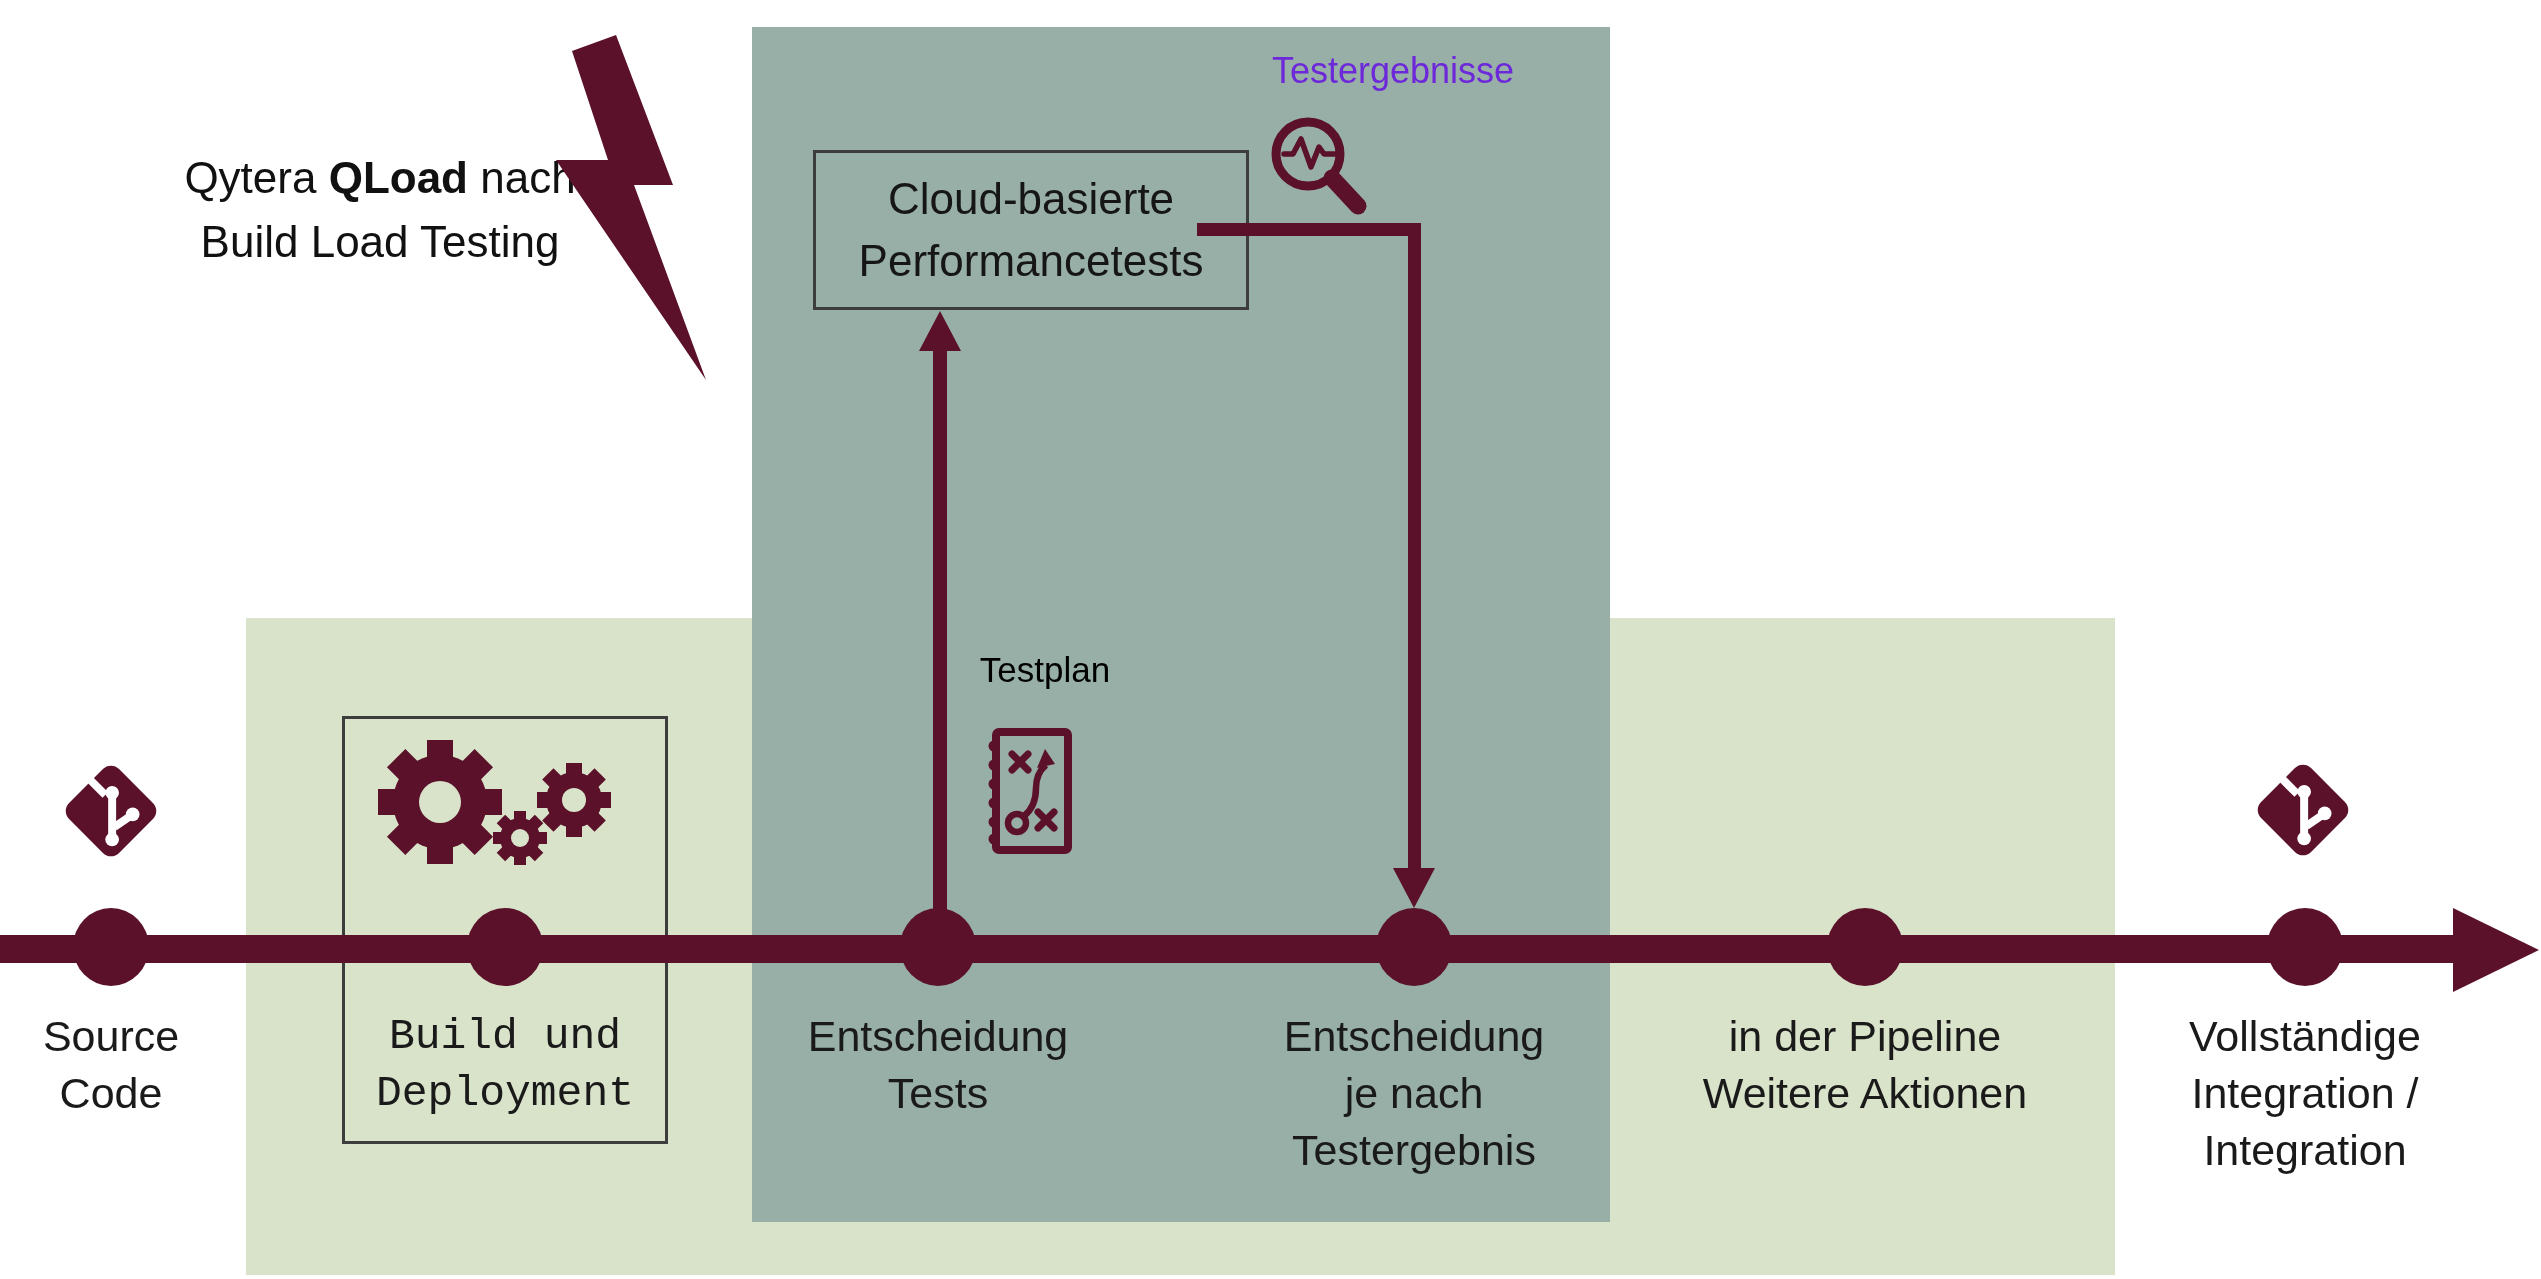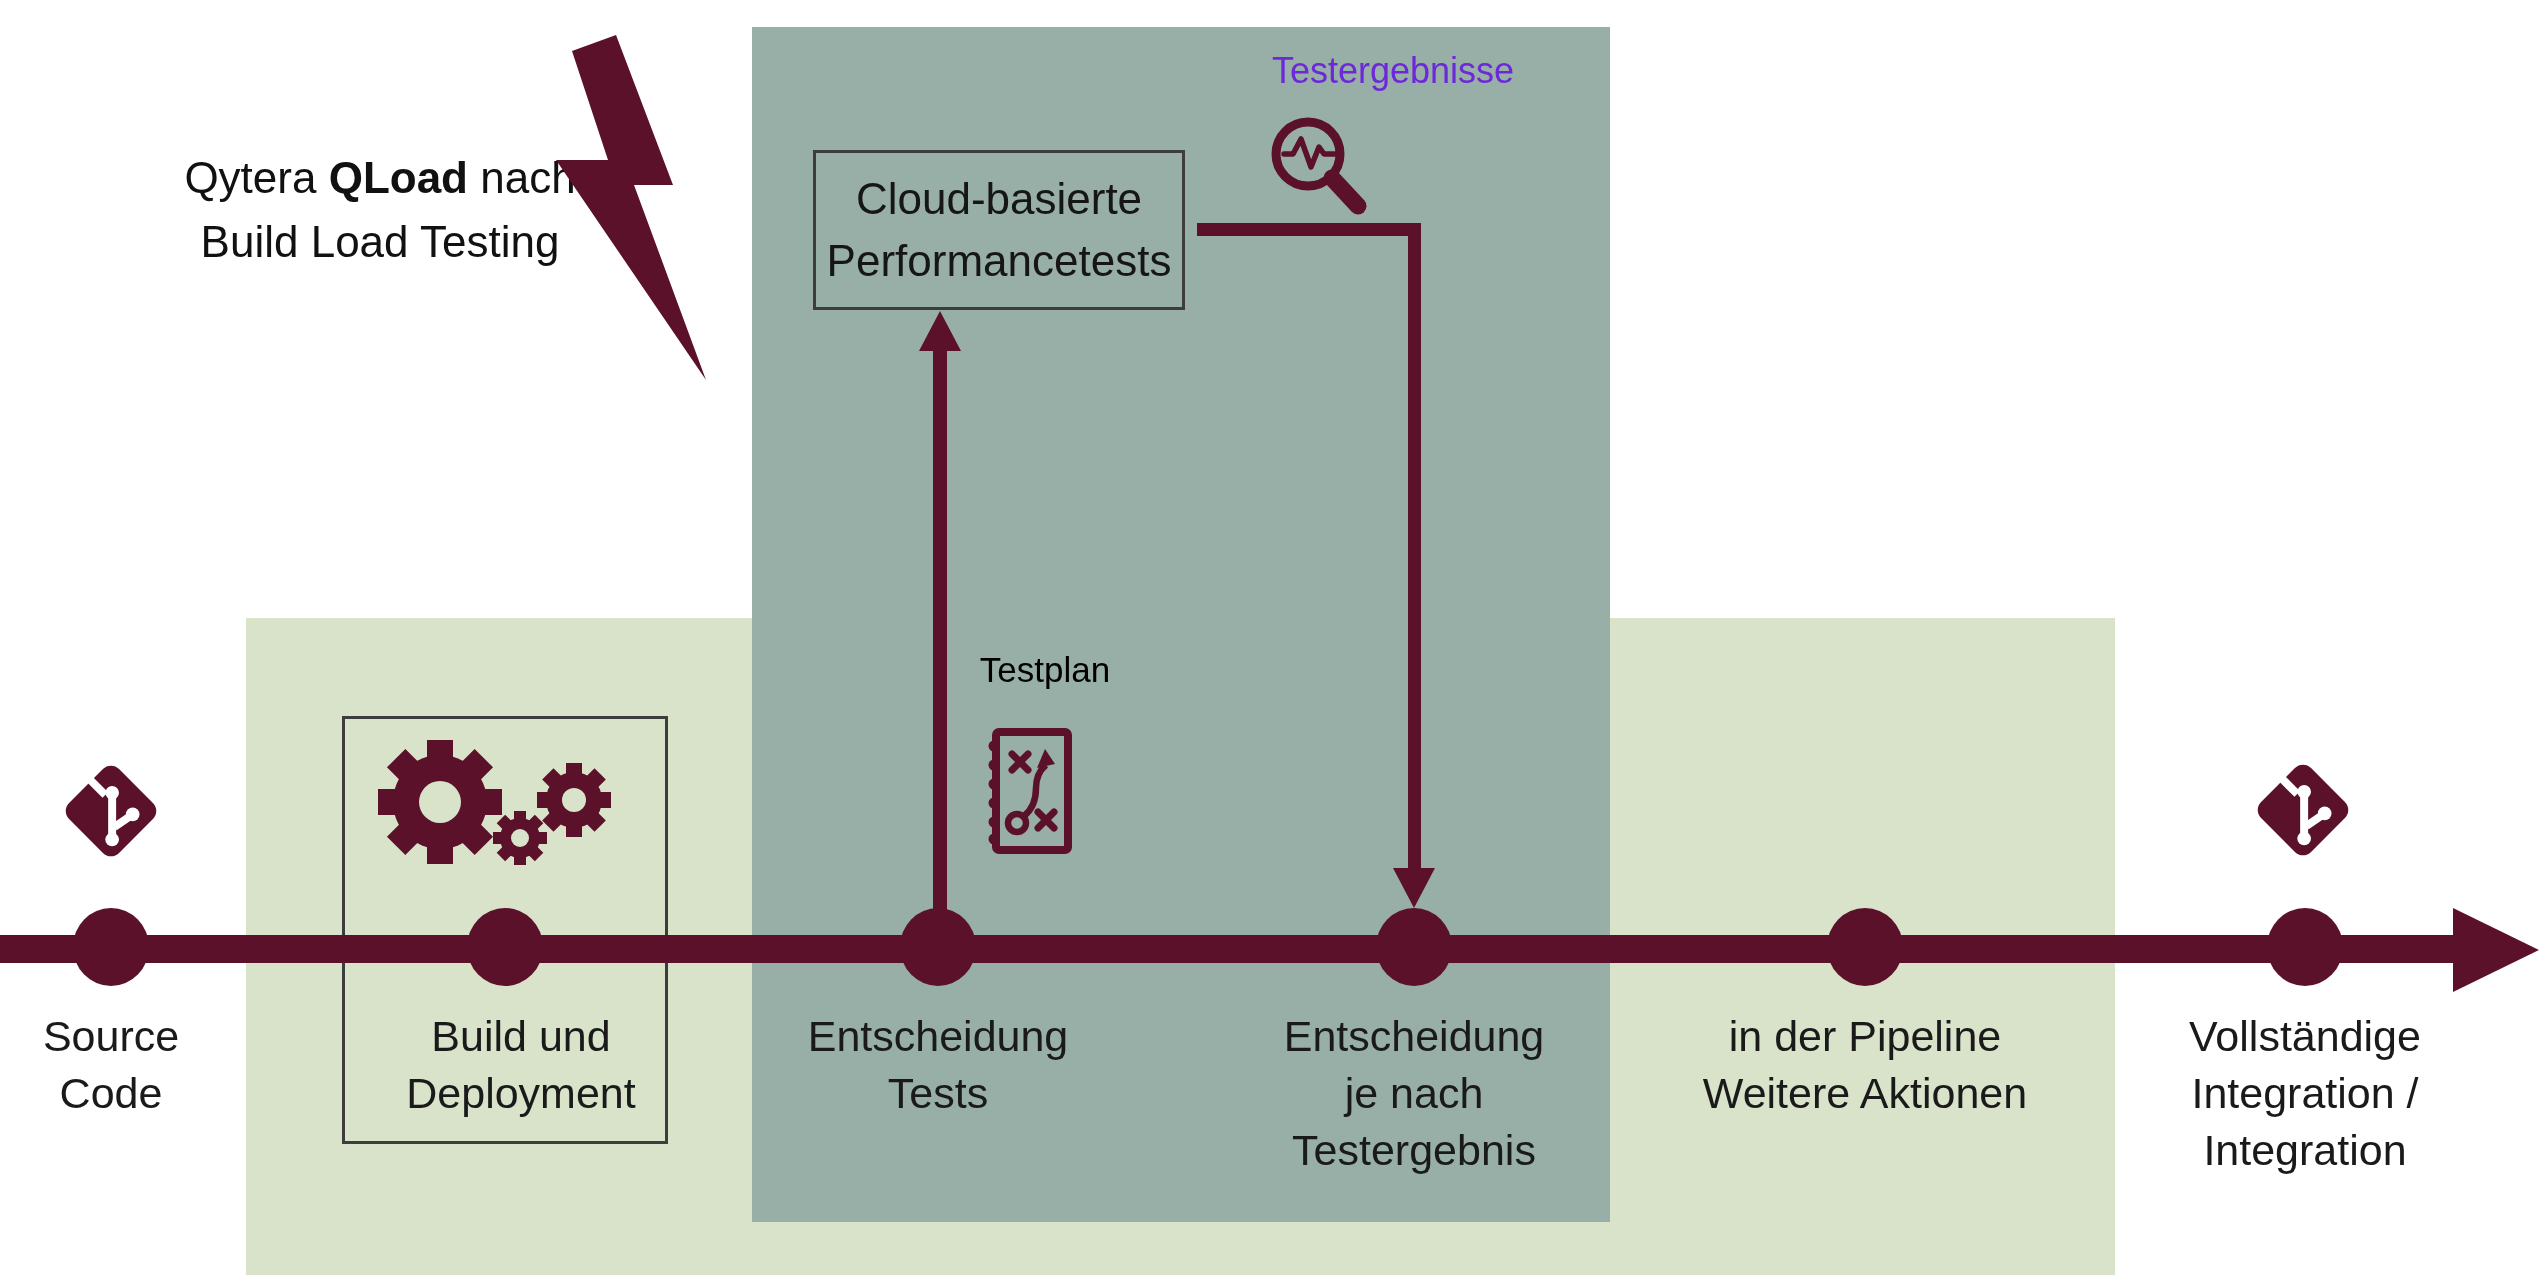--- a/index.html
+++ b/index.html
@@ -17,21 +17,21 @@
   .panel-teal{
     left:752px;top:27px;width:858px;height:1195px;
     background:#98afa8;
   }
   .annotation{
     left:150px;top:146px;width:460px;
     font-size:44px;line-height:64px;text-align:center;color:#111;
   }
   .annotation .b{font-weight:bold;}
   .cloud-box{
-    left:813px;top:150px;width:372px;height:160px;
+    left:813px;top:150px;width:436px;height:160px;
     border:3px solid #3d3d3d;box-sizing:border-box;
     display:flex;flex-direction:column;justify-content:center;align-items:center;
     font-size:44px;line-height:62px;color:#161616;
   }
   .build-box{
     left:342px;top:716px;width:326px;height:428px;
     border:3px solid #3d3d3d;box-sizing:border-box;
   }
   .timeline-bar{
     left:0;top:935px;width:2470px;height:28px;background:#5a1129;
@@ -150,21 +150,21 @@
   <div class="abs node" style="left:467px;"></div>
   <div class="abs node" style="left:900px;"></div>
   <div class="abs node" style="left:1376px;"></div>
   <div class="abs node" style="left:1827px;"></div>
   <div class="abs node" style="left:2267px;"></div>
 
   <div class="abs node-label" style="left:-69px;">
     <div>Source</div>
     <div>Code</div>
   </div>
-  <div class="abs node-label" style="left:341px;">
+  <div class="abs node-label" style="left:325px;font-family:Liberation Mono, monospace;">
     <div>Build und</div>
     <div>Deployment</div>
   </div>
   <div class="abs node-label" style="left:758px;">
     <div>Entscheidung</div>
     <div>Tests</div>
   </div>
   <div class="abs node-label" style="left:1234px;">
     <div>Entscheidung</div>
     <div>je nach</div>

